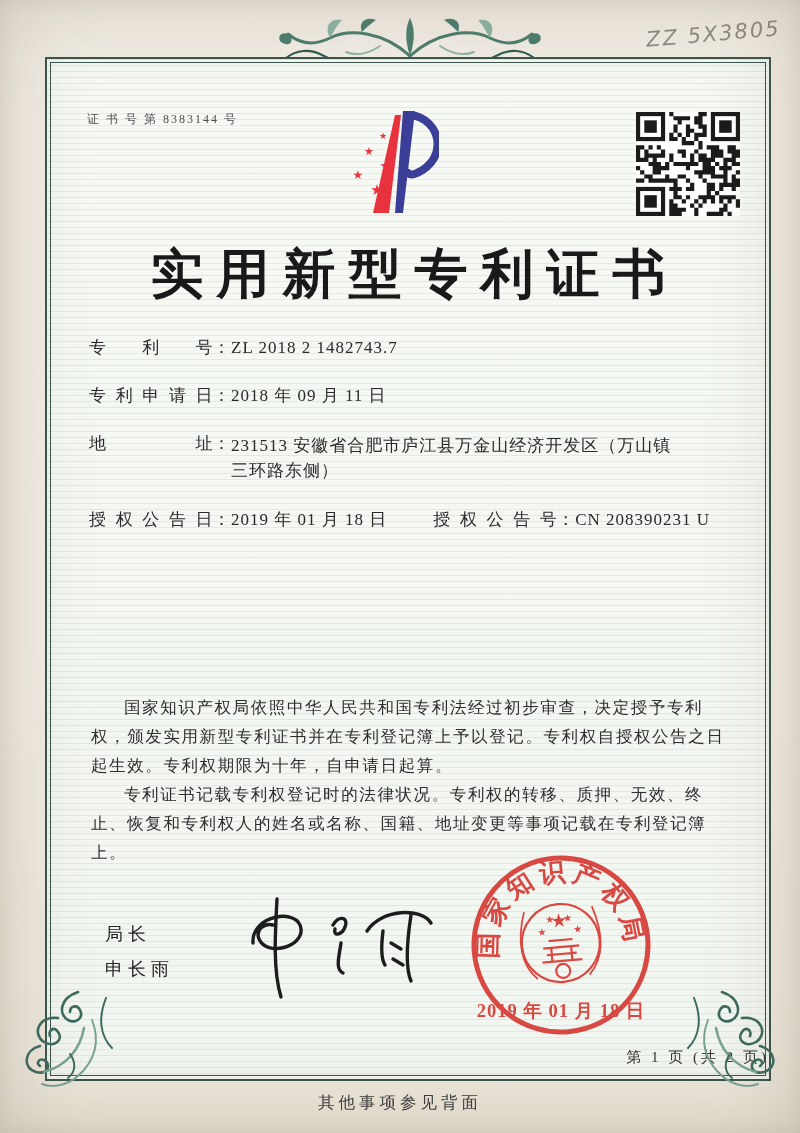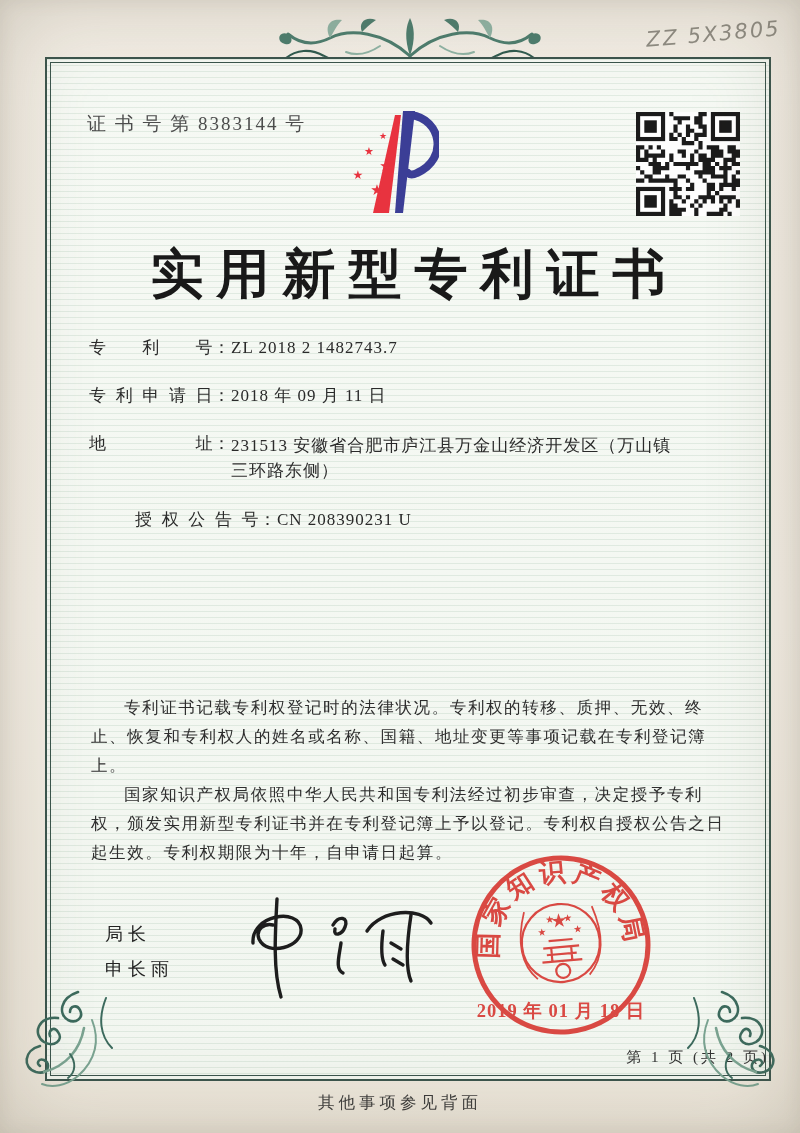--- a/index.html
+++ b/index.html
@@ -24,21 +24,21 @@
     border:2.5px solid #3a544c;
     background:
       repeating-linear-gradient(180deg, rgba(140,178,152,.20) 0 1px, rgba(0,0,0,0) 1px 6px),
       linear-gradient(180deg,#f6f9f4,#f2f6f0);
   }
   .frame-inner{
     position:absolute; inset:3px; border:1px solid #3a544c;
   }
 
   
-  .certno{ position:absolute; left:40px; top:52px; font-size:19px; letter-spacing:2px; color:#4c4c4c; }
+  .certno{ position:absolute; left:40px; top:52px; font-size:12px; letter-spacing:2px; color:#4c4c4c; }
   .logo{ position:absolute; left:292px; top:50px; width:100px; height:116px; }
   .qr{ position:absolute; left:589px; top:53px; width:104px; height:104px; background:#fdfdfd; }
   .qr svg{ width:100%; height:100%; }
   .title{
     position:absolute; top:180px; left:0; width:100%;
     text-align:center; font-size:53px; font-weight:600; color:#191919;
     letter-spacing:13px; text-indent:13px;
   }
 
   
@@ -141,29 +141,32 @@
     <div class="frow">
       <span class="flabel">专利号</span><span class="colon">：</span><span class="fvalue">ZL 2018 2 1482743.7</span>
     </div>
     <div class="frow">
       <span class="flabel">专利申请日</span><span class="colon">：</span><span class="fvalue">2018 年 09 月 11 日</span>
     </div>
     <div class="frow">
       <span class="flabel">地址</span><span class="colon">：</span><span class="fvalue addr-lines"><span>231513 安徽省合肥市庐江县万金山经济开发区（万山镇</span><span>三环路东侧）</span></span>
     </div>
     <div class="frow grant-row">
+      <div>
+        <span class="flabel">授权公告日</span><span class="colon">：</span><span class="fvalue">2019 年 01 月 18 日</span>
+      </div>
       <div class="grant-right">
         <span class="flabel">授权公告号</span><span class="colon">：</span><span class="fvalue">CN 208390231 U</span>
       </div>
     </div>
   </div>
 
   <div class="paras">
+    <p>国家知识产权局依照中华人民共和国专利法经过初步审查，决定授予专利权，颁发实用新型专利证书并在专利登记簿上予以登记。专利权自授权公告之日起生效。专利权期限为十年，自申请日起算。</p>
     <p>专利证书记载专利权登记时的法律状况。专利权的转移、质押、无效、终止、恢复和专利权人的姓名或名称、国籍、地址变更等事项记载在专利登记簿上。</p>
-    <p>国家知识产权局依照中华人民共和国专利法经过初步审查，决定授予专利权，颁发实用新型专利证书并在专利登记簿上予以登记。专利权自授权公告之日起生效。专利权期限为十年，自申请日起算。</p>
   </div>
 
   <div class="signoff">
     <div>局长</div>
     <div>申长雨</div>
   </div>
 
   <svg class="signature" viewBox="0 0 235 120">
     <g fill="none" stroke="#1d1d1d" stroke-width="3.4" stroke-linecap="round">
       <path d="M38,58 C36,30 84,22 86,44 C88,62 52,72 44,54 C40,44 50,38 58,40"></path>

